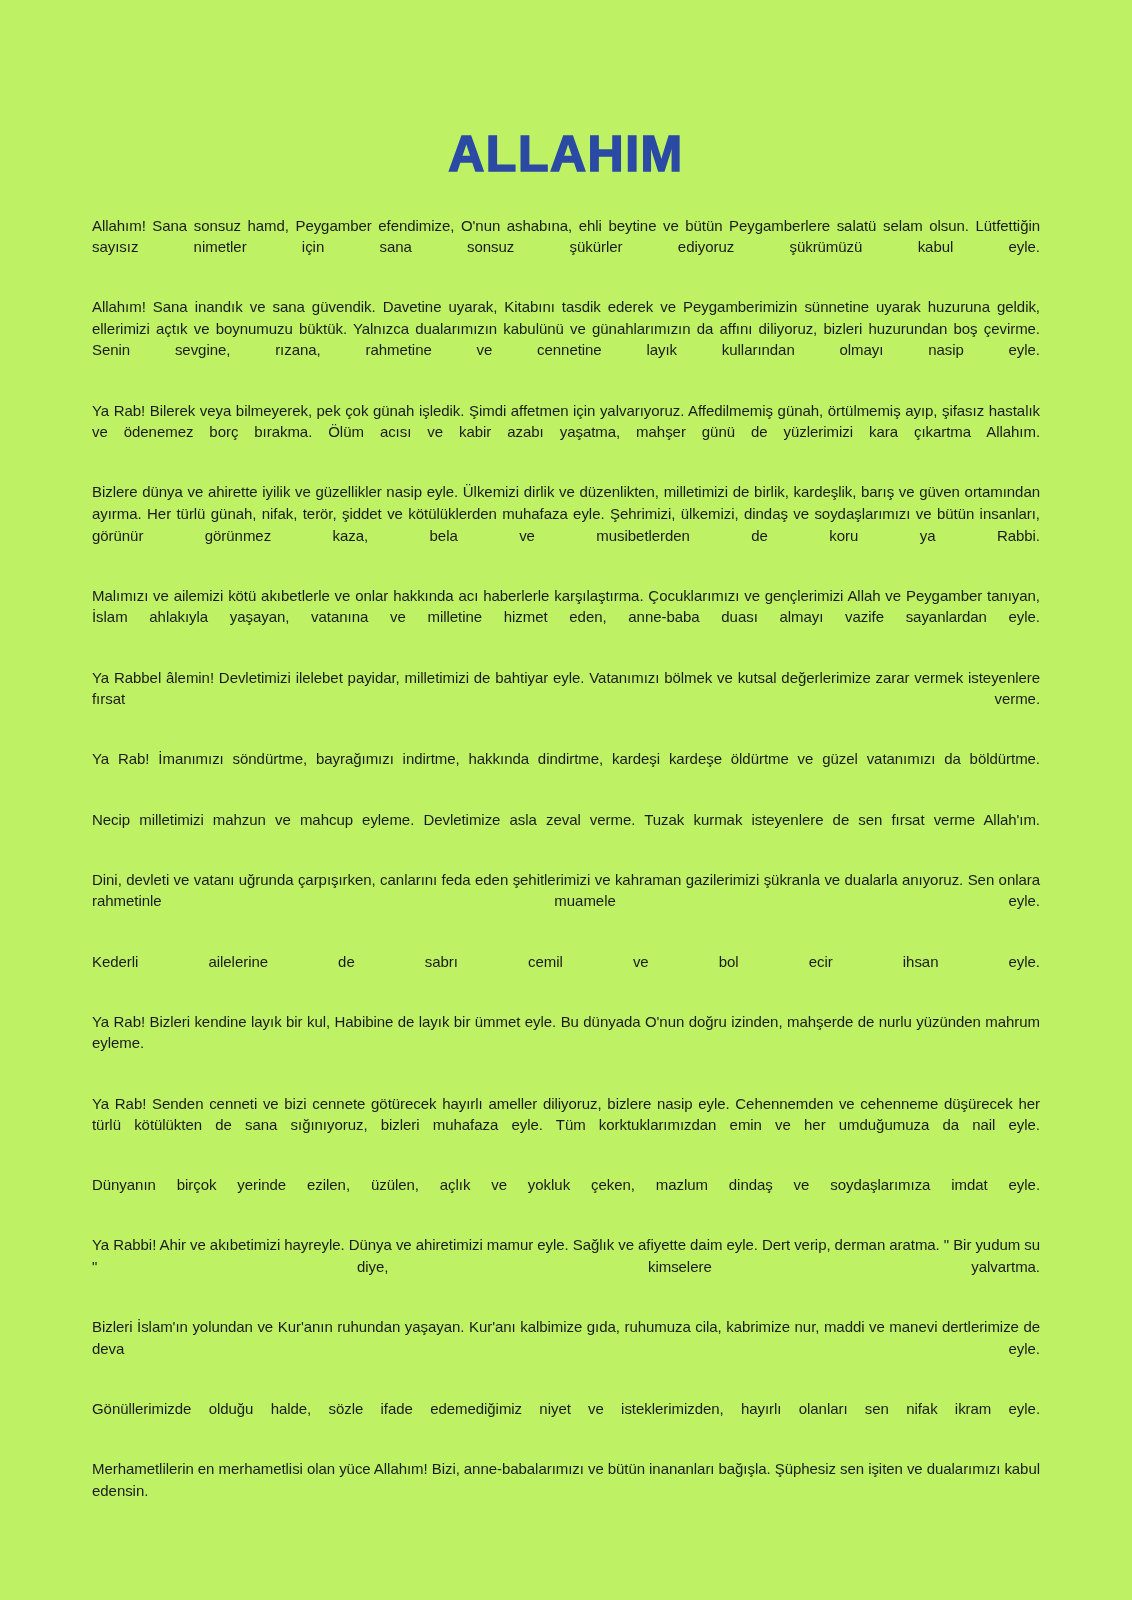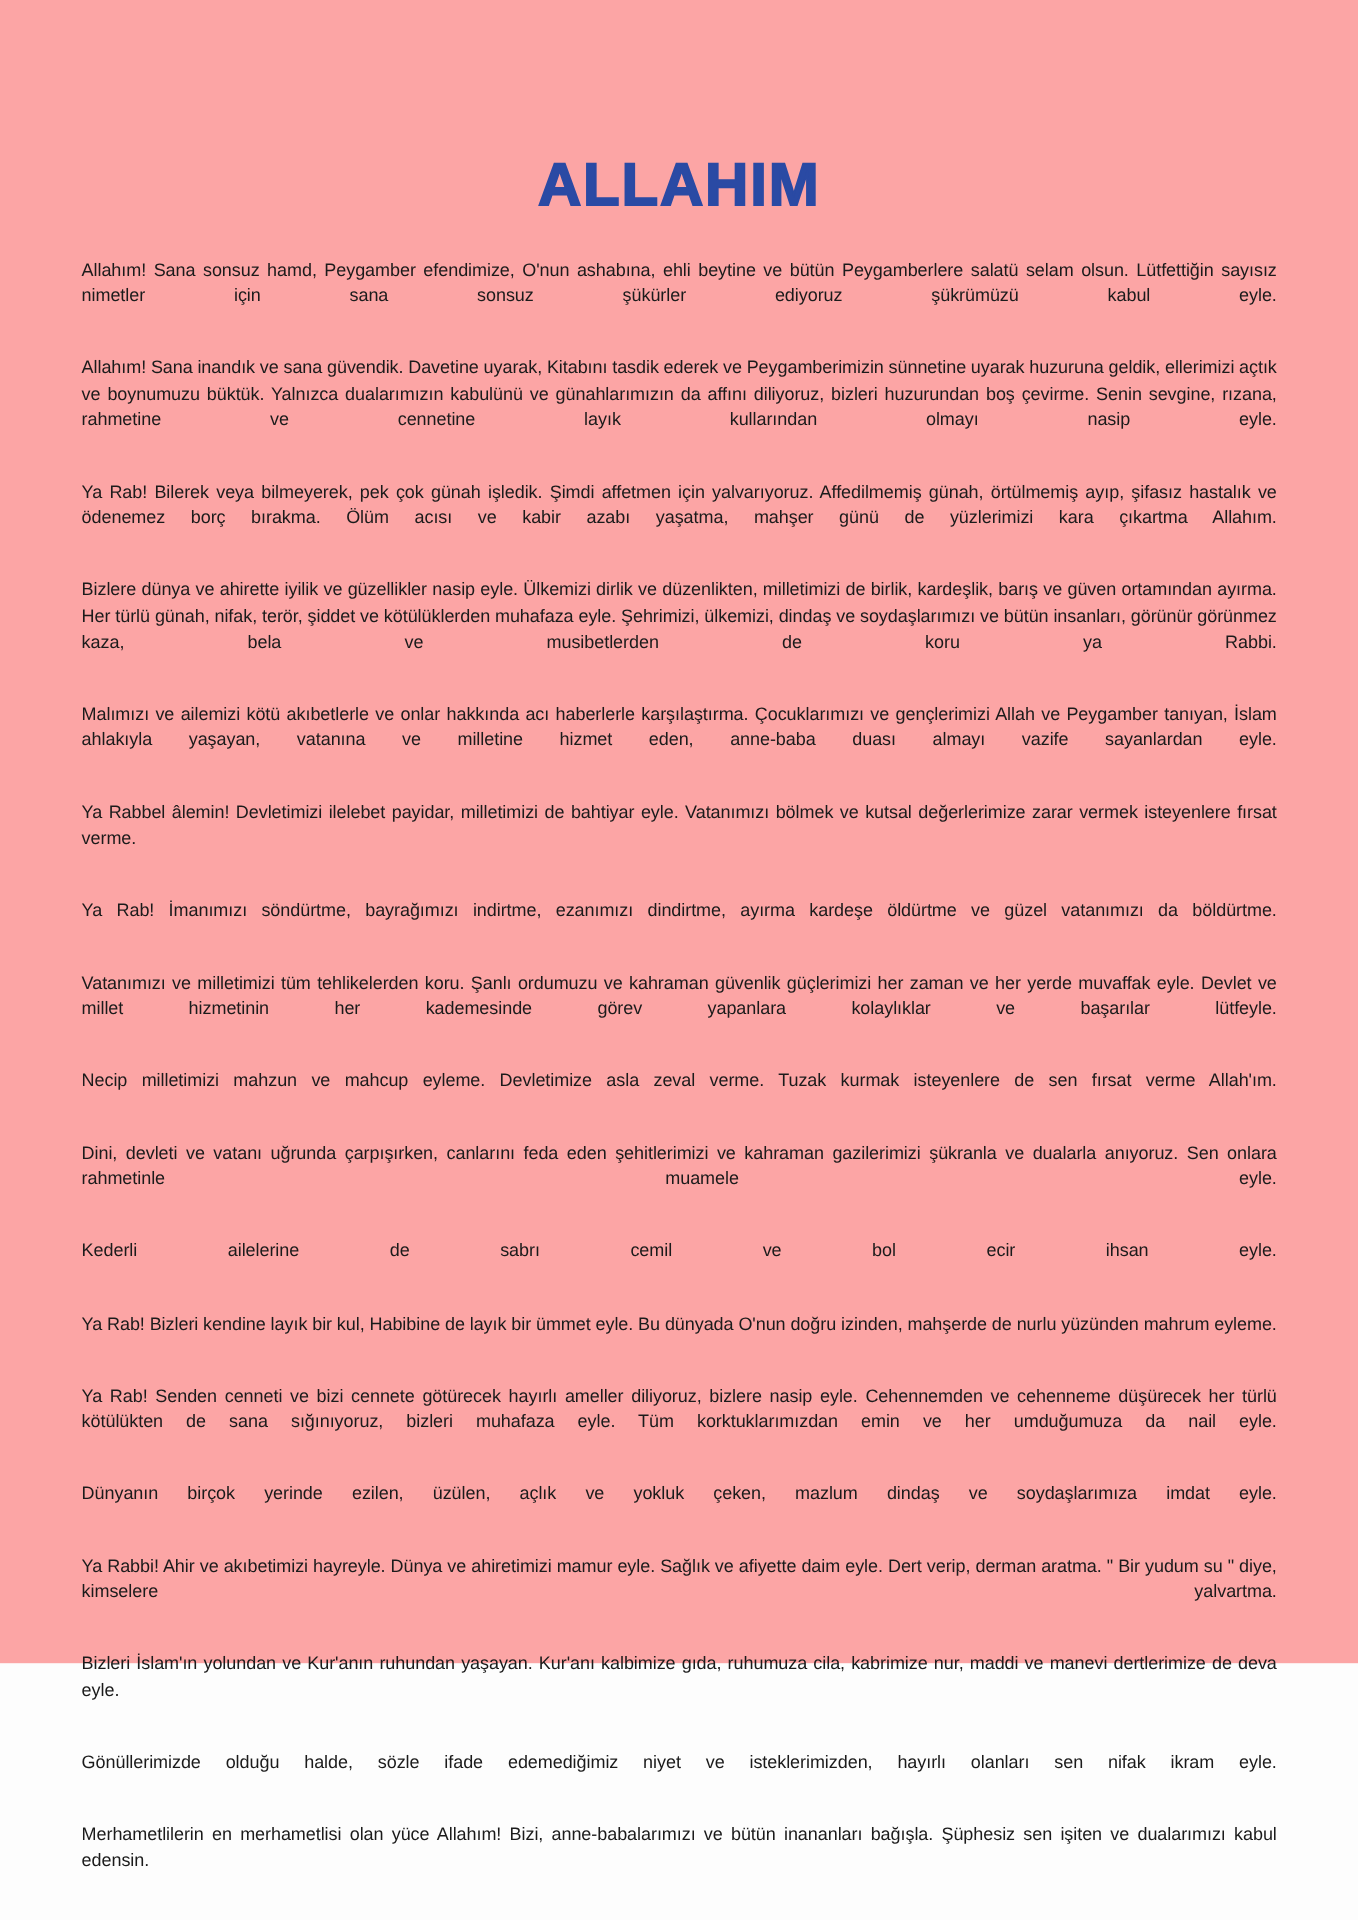--- a/index.html
+++ b/index.html
@@ -12,23 +12,23 @@
     height: 1600px;
     background: #fdfdfd;
     font-family: "Liberation Sans", "DejaVu Sans", sans-serif;
     color: #1b1b1b;
     overflow: hidden;
   }
 
   .page {
     box-sizing: border-box;
     width: 1132px;
-    height: 1386px;
-    padding: 0 68px;
-    background: #fca5a5;
+    height: 1600px;
+    padding: 0 92px;
+    background: #bef264;
     position: relative;
   }
 
   .doc-title {
     margin: 0;
     padding-top: 128px;
     text-align: center;
     color: #2a4aa4;
     font-family: "Liberation Sans Narrow", "Liberation Sans", "DejaVu Sans Condensed", sans-serif;
     font-size: 50px;
@@ -71,22 +71,21 @@
 <div class="page">
   <h1 class="doc-title">ALLAHIM</h1>
 
   <div class="body-copy">
       <p class="para">Allahım! Sana sonsuz hamd, Peygamber efendimize, O'nun ashabına, ehli beytine ve bütün Peygamberlere salatü selam olsun. Lütfettiğin sayısız nimetler için sana sonsuz şükürler ediyoruz şükrümüzü kabul eyle.</p>
       <p class="para">Allahım! Sana inandık ve sana güvendik. Davetine uyarak, Kitabını tasdik ederek ve Peygamberimizin sünnetine uyarak huzuruna geldik, ellerimizi açtık ve boynumuzu büktük. Yalnızca dualarımızın kabulünü ve günahlarımızın da affını diliyoruz, bizleri huzurundan boş çevirme. Senin sevgine, rızana, rahmetine ve cennetine layık kullarından olmayı nasip eyle.</p>
       <p class="para">Ya Rab! Bilerek veya bilmeyerek, pek çok günah işledik. Şimdi affetmen için yalvarıyoruz. Affedilmemiş günah, örtülmemiş ayıp, şifasız hastalık ve ödenemez borç bırakma. Ölüm acısı ve kabir azabı yaşatma, mahşer günü de yüzlerimizi kara çıkartma Allahım.</p>
       <p class="para">Bizlere dünya ve ahirette iyilik ve güzellikler nasip eyle. Ülkemizi dirlik ve düzenlikten, milletimizi de birlik, kardeşlik, barış ve güven ortamından ayırma. Her türlü günah, nifak, terör, şiddet ve kötülüklerden muhafaza eyle. Şehrimizi, ülkemizi, dindaş ve soydaşlarımızı ve bütün insanları, görünür görünmez kaza, bela ve musibetlerden de koru ya Rabbi.</p>
       <p class="para">Malımızı ve ailemizi kötü akıbetlerle ve onlar hakkında acı haberlerle karşılaştırma. Çocuklarımızı ve gençlerimizi Allah ve Peygamber tanıyan, İslam ahlakıyla yaşayan, vatanına ve milletine hizmet eden, anne-baba duası almayı vazife sayanlardan eyle.</p>
       <p class="para">Ya Rabbel âlemin! Devletimizi ilelebet payidar, milletimizi de bahtiyar eyle. Vatanımızı bölmek ve kutsal değerlerimize zarar vermek isteyenlere fırsat verme.</p>
-      <p class="para">Ya Rab! İmanımızı söndürtme, bayrağımızı indirtme, ezanımızı dindirtme, ayırma kardeşe öldürtme ve güzel vatanımızı da böldürtme.</p>
-      <p class="para">Vatanımızı ve milletimizi tüm tehlikelerden koru. Şanlı ordumuzu ve kahraman güvenlik güçlerimizi her zaman ve her yerde muvaffak eyle. Devlet ve millet hizmetinin her kademesinde görev yapanlara kolaylıklar ve başarılar lütfeyle.</p>
+      <p class="para">Ya Rab! İmanımızı söndürtme, bayrağımızı indirtme, hakkında dindirtme, kardeşi kardeşe öldürtme ve güzel vatanımızı da böldürtme.</p>
       <p class="para">Necip milletimizi mahzun ve mahcup eyleme. Devletimize asla zeval verme. Tuzak kurmak isteyenlere de sen fırsat verme Allah'ım.</p>
       <p class="para">Dini, devleti ve vatanı uğrunda çarpışırken, canlarını feda eden şehitlerimizi ve kahraman gazilerimizi şükranla ve dualarla anıyoruz. Sen onlara rahmetinle muamele eyle.</p>
       <p class="para">Kederli ailelerine de sabrı cemil ve bol ecir ihsan eyle.</p>
       <p class="para">Ya Rab! Bizleri kendine layık bir kul, Habibine de layık bir ümmet eyle. Bu dünyada O'nun doğru izinden, mahşerde de nurlu yüzünden mahrum eyleme.</p>
       <p class="para">Ya Rab! Senden cenneti ve bizi cennete götürecek hayırlı ameller diliyoruz, bizlere nasip eyle. Cehennemden ve cehenneme düşürecek her türlü kötülükten de sana sığınıyoruz, bizleri muhafaza eyle. Tüm korktuklarımızdan emin ve her umduğumuza da nail eyle.</p>
       <p class="para">Dünyanın birçok yerinde ezilen, üzülen, açlık ve yokluk çeken, mazlum dindaş ve soydaşlarımıza imdat eyle.</p>
       <p class="para">Ya Rabbi! Ahir ve akıbetimizi hayreyle. Dünya ve ahiretimizi mamur eyle. Sağlık ve afiyette daim eyle. Dert verip, derman aratma. " Bir yudum su " diye, kimselere yalvartma.</p>
       <p class="para">Bizleri İslam'ın yolundan ve Kur'anın ruhundan yaşayan. Kur'anı kalbimize gıda, ruhumuza cila, kabrimize nur, maddi ve manevi dertlerimize de deva eyle.</p>
       <p class="para">Gönüllerimizde olduğu halde, sözle ifade edemediğimiz niyet ve isteklerimizden, hayırlı olanları sen nifak ikram eyle.</p>
       <p class="para">Merhametlilerin en merhametlisi olan yüce Allahım! Bizi, anne-babalarımızı ve bütün inananları bağışla. Şüphesiz sen işiten ve dualarımızı kabul edensin.</p>

